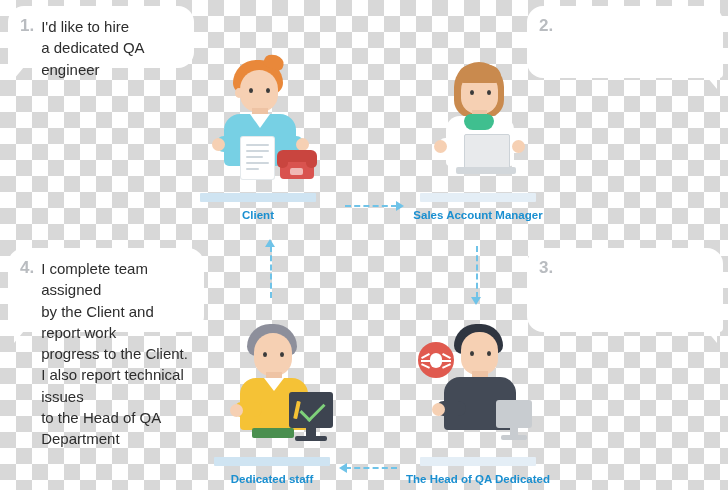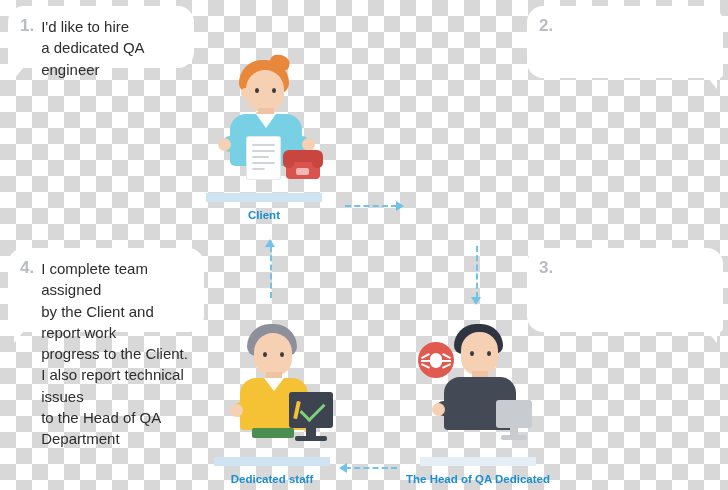--- a/index.html
+++ b/index.html
@@ -63,21 +63,21 @@
   #tail-1 { left: 14px;  top: 67px;  border-left: 10px solid #fff; border-bottom: 12px solid transparent; }
   #tail-2 { left: 707px; top: 77px;  border-right: 10px solid #fff; border-bottom: 12px solid transparent; }
   #tail-3 { left: 707px; top: 331px; border-right: 10px solid #fff; border-bottom: 12px solid transparent; }
   #tail-4 { left: 14px;  top: 331px; border-left: 10px solid #fff; border-bottom: 12px solid transparent; }
 
   
   .figure {
     position: absolute;
     width: 160px;
   }
-  #fig-client          { left: 184px; top: 52px; }
+  #fig-client          { left: 178px; top: 52px; }
   #fig-sales           { left: 398px; top: 52px; }
   #fig-dedicated       { left: 192px; top: 316px; }
   #fig-head            { left: 398px; top: 316px; }
 
   .caption {
     text-align: center;
     color: #1a8fd0;
     font-size: 11.5px;
     font-weight: bold;
     line-height: 1.25;
@@ -421,20 +421,41 @@
           <div class="ln"></div>
       </div>
       <div class="phone-base"></div>
       <div class="phone-dial"></div>
       <div class="phone-handset"></div>
       <div class="desk"></div>
     </div>
     <div class="caption">Client</div>
   </div>
 
+  <div class="figure" id="fig-sales">
+    <div class="scene">
+      <div class="sm-hair-back"></div>
+      <div class="sm-face"></div>
+      <div class="sm-fringe"></div>
+      <div class="sm-eye l"></div>
+      <div class="sm-eye r"></div>
+      <div class="sm-neck"></div>
+      <div class="sm-body"></div>
+      <div class="sm-scarf"></div>
+      <div class="sm-arm l"></div>
+      <div class="sm-arm r"></div>
+      <div class="sm-hand l"></div>
+      <div class="sm-hand r"></div>
+      <div class="laptop-screen"></div>
+      <div class="laptop-base"></div>
+      <div class="desk light"></div>
+    </div>
+    <div class="caption">Sales Account
+Manager</div>
+  </div>
 
   <div class="figure" id="fig-dedicated">
     <div class="scene">
       <div class="ds-hair"></div>
       <div class="ds-face"></div>
       <div class="ds-eye l"></div>
       <div class="ds-eye r"></div>
       <div class="ds-neck"></div>
       <div class="ds-body"></div>
       <div class="ds-collar"></div>

